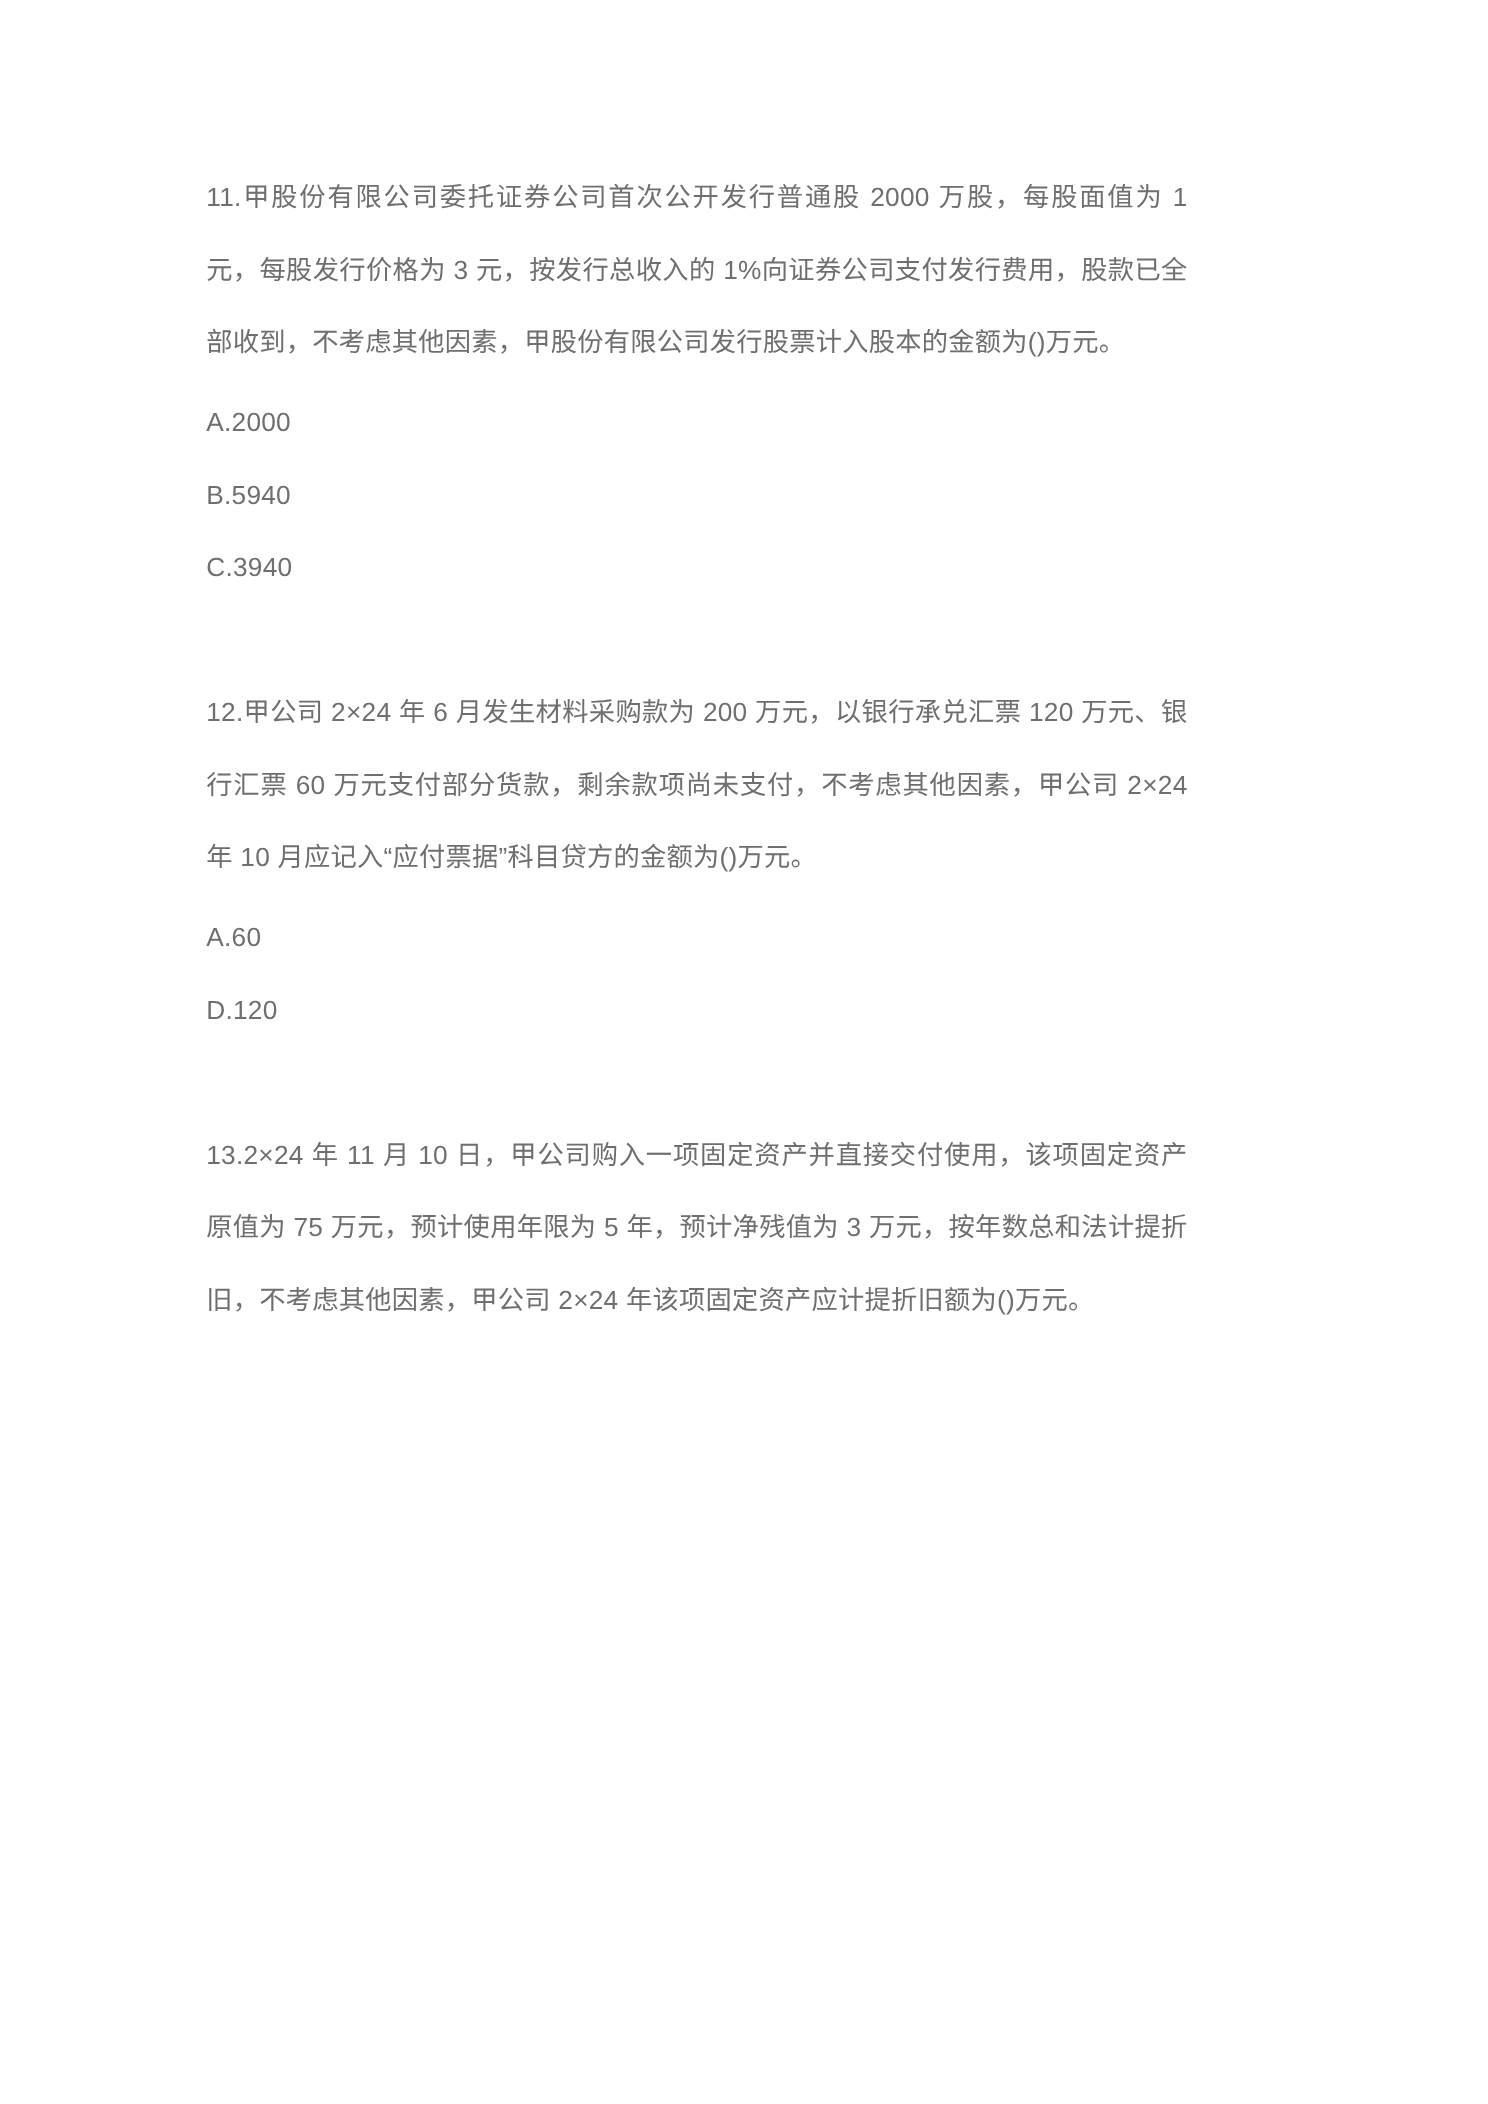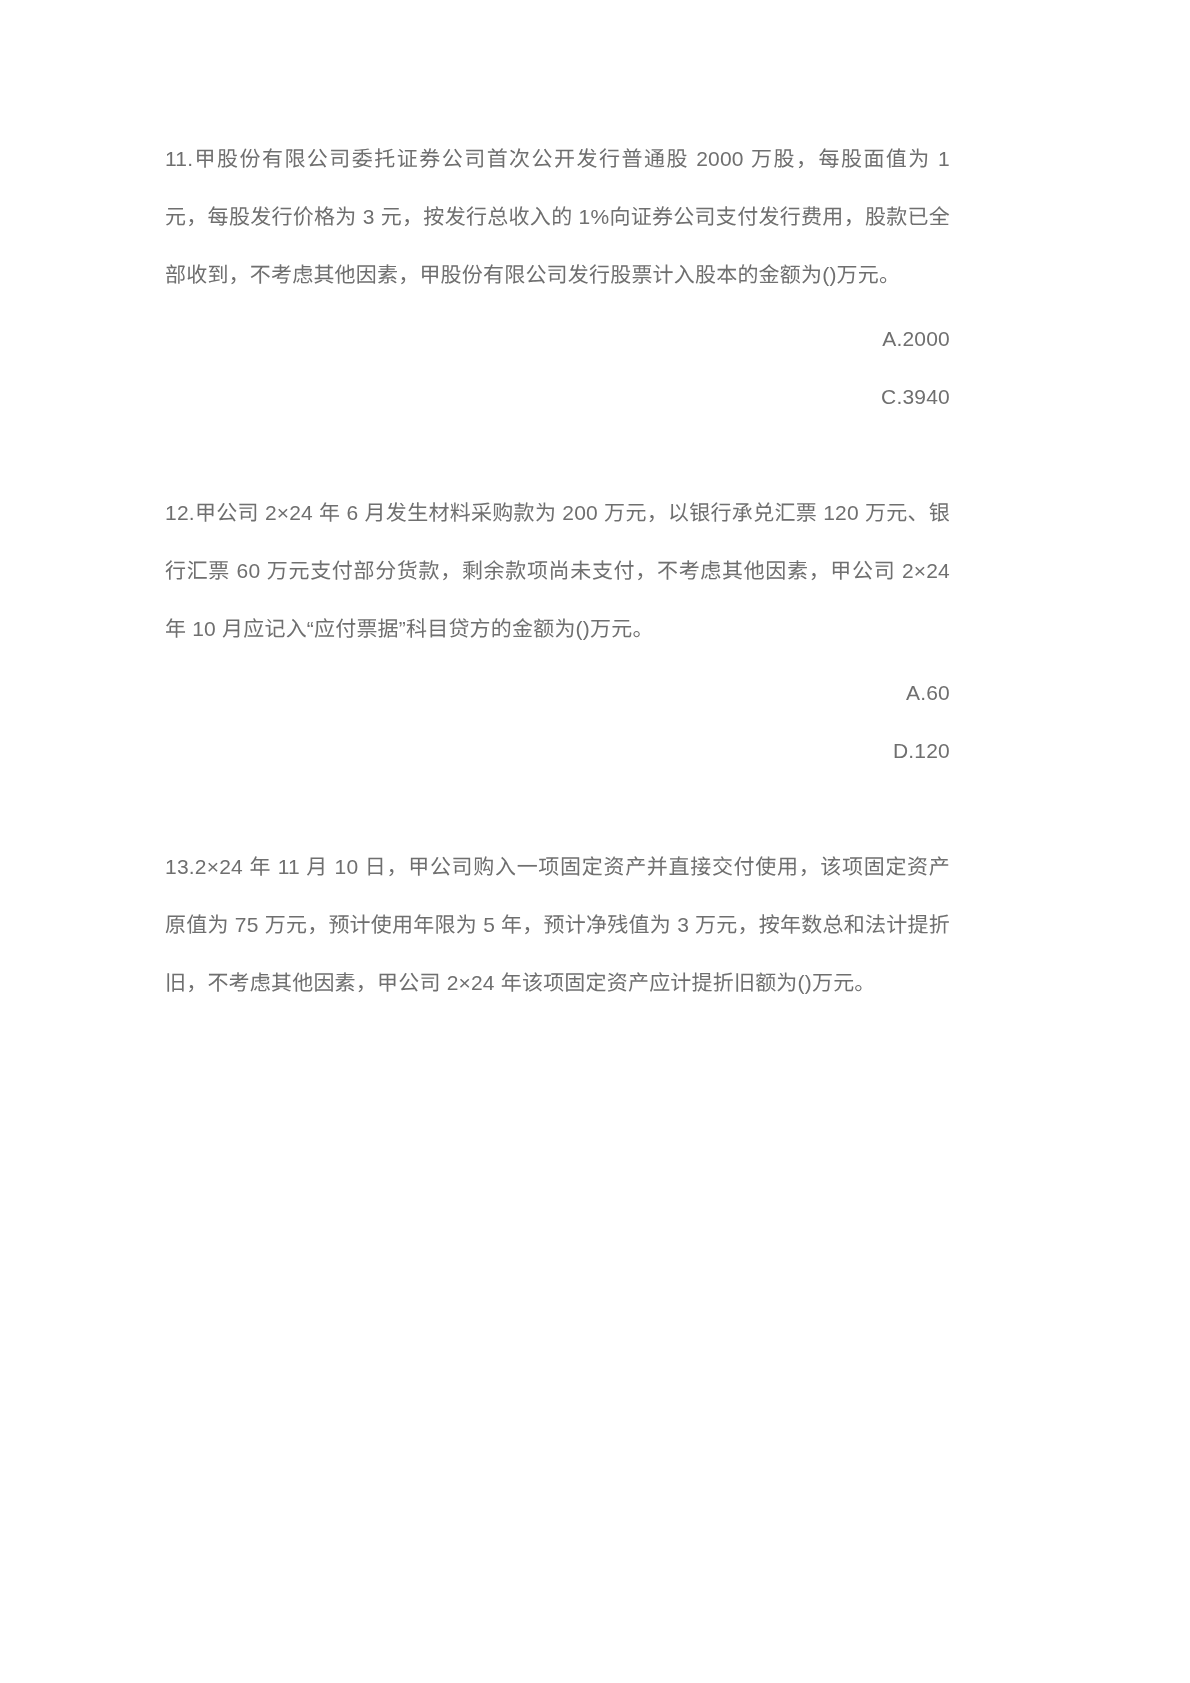--- a/index.html
+++ b/index.html
@@ -32,41 +32,41 @@
     letter-spacing: 0.2px;
     text-align: justify;
     text-justify: inter-ideograph;
     margin: 0 0 6px 0;
     word-break: break-all;
   }
   .options {
     list-style: none;
     margin: 0;
     padding: 0;
-    text-align: right;
   }
   .option-item {
     font-size: 21px;
     line-height: 58px;
     letter-spacing: 0.2px;
     white-space: nowrap;
   }
   .q-gap {
     height: 22px;
   }
 </style>
 </head>
 <body>
 
 <div class="page">
 
   <div class="question-block">
     <p class="question-stem">11.甲股份有限公司委托证券公司首次公开发行普通股 2000 万股，每股面值为 1 元，每股发行价格为 3 元，按发行总收入的 1%向证券公司支付发行费用，股款已全部收到，不考虑其他因素，甲股份有限公司发行股票计入股本的金额为()万元。</p>
     <ul class="options">
       <li class="option-item">A.2000</li>
+      <li class="option-item">B.5940</li>
       <li class="option-item">C.3940</li>
     </ul>
   </div>
 
   <div class="q-gap"></div>
 
   <div class="question-block">
     <p class="question-stem">12.甲公司 2×24 年 6 月发生材料采购款为 200 万元，以银行承兑汇票 120 万元、银行汇票 60 万元支付部分货款，剩余款项尚未支付，不考虑其他因素，甲公司 2×24 年 10 月应记入“应付票据”科目贷方的金额为()万元。</p>
     <ul class="options">
       <li class="option-item">A.60</li>

